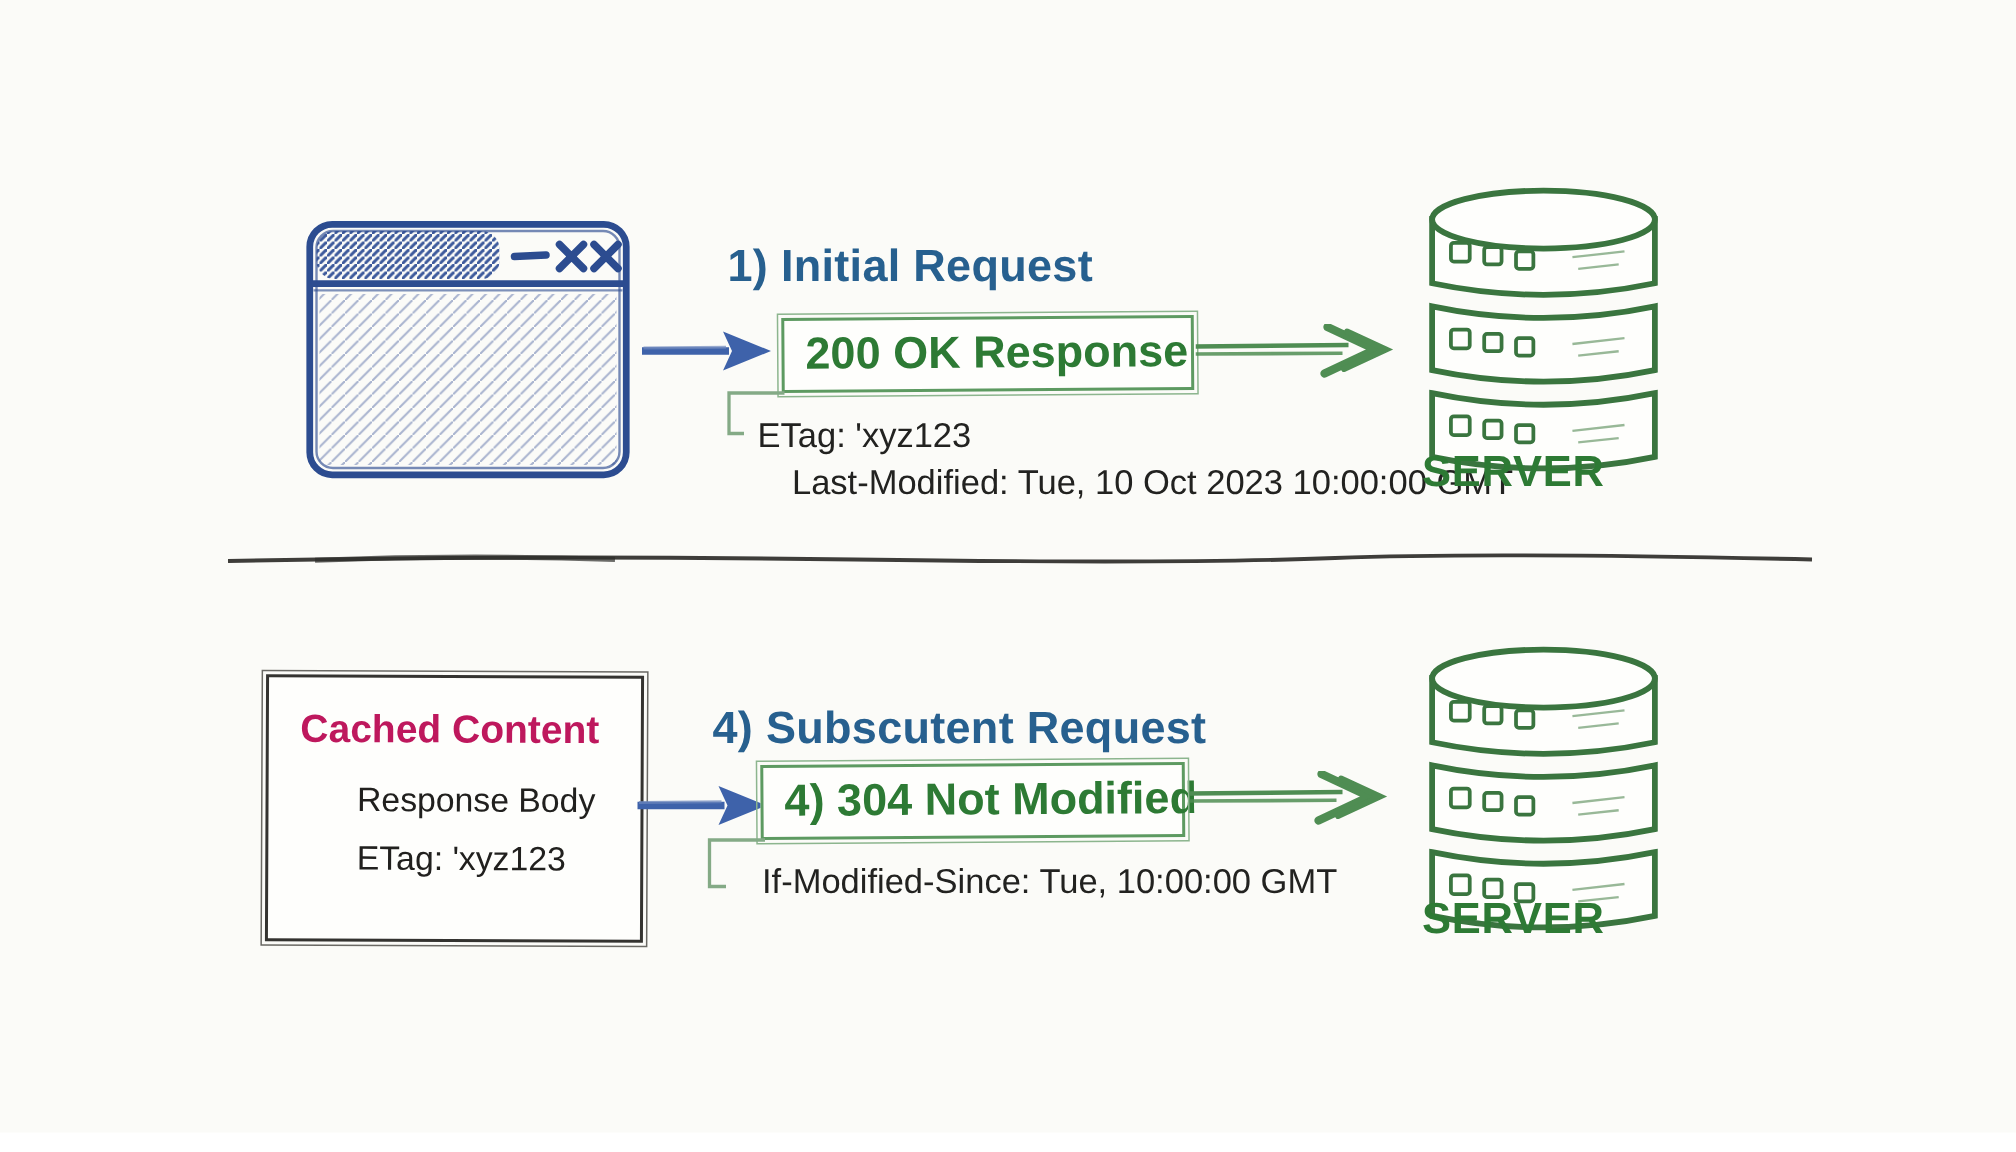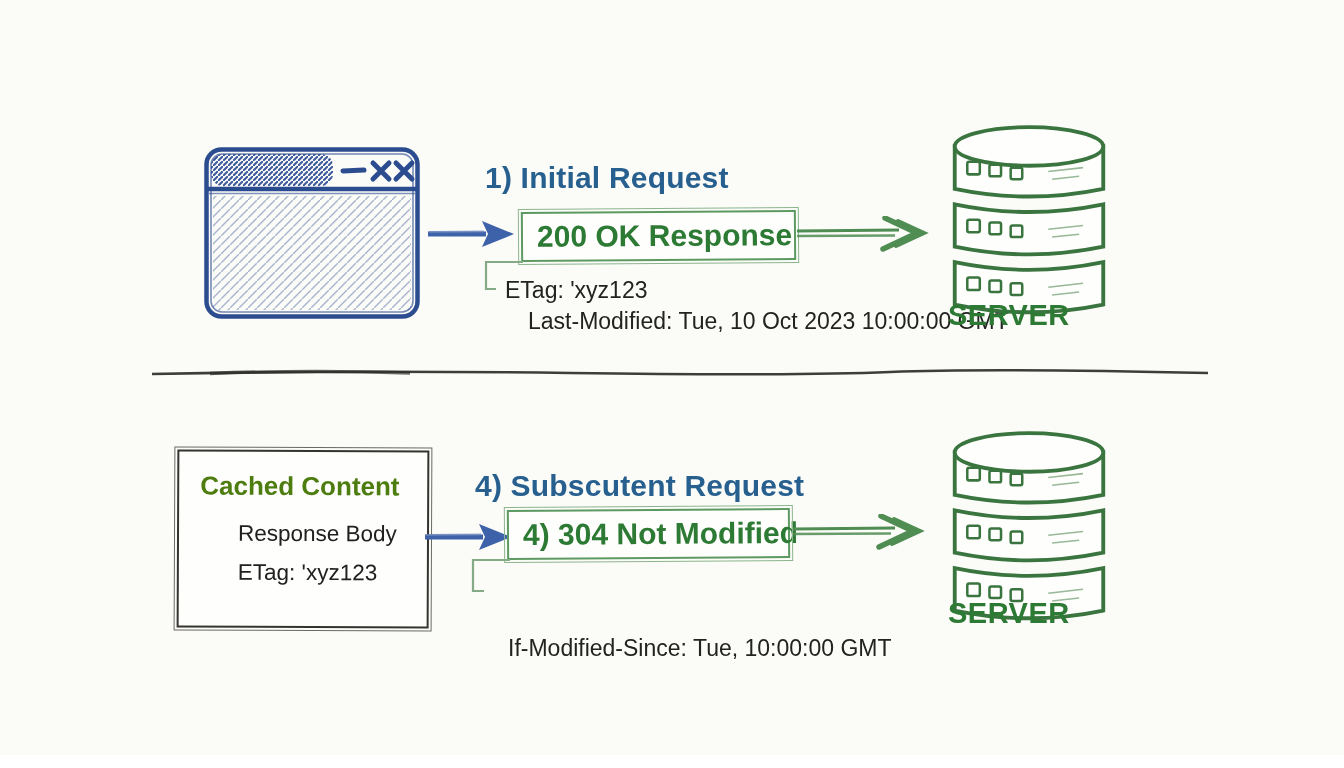--- a/index.html
+++ b/index.html
@@ -46,21 +46,21 @@
     text-align:left; letter-spacing:0.5px;
   }
   .cache-box {
     border:2.5px solid #343330;
     outline:1px solid #6a6964;
     outline-offset:2px;
     background:#fefefc;
     transform:rotate(0.25deg);
     padding:19px 0 0 21px;
   }
-  .cache-title { font-weight:bold; font-size:26px; color:#4d7c0f; margin-bottom:19px; white-space:nowrap; }
+  .cache-title { font-weight:bold; font-size:26px; color:#be185d; margin-bottom:19px; white-space:nowrap; }
   .cache-line { font-size:22.5px; color:#21201e; margin-bottom:13px; white-space:nowrap;margin-left:38px; }
   .tilt-l { transform:rotate(-0.4deg); }
   svg { display:block; }
 </style>
 </head>
 <body>
 
 <div class="canvas">
 
   <svg class="abs" style="left:203px; top:146px;" width="218" height="174" viewBox="0 0 218 174">
@@ -162,21 +162,21 @@
   </svg>
 
   <div class="abs resp-box tilt-l" style="left:507px; top:509px; width:283px; height:50px;">
     <span class="resp-text">4) 304 Not Modified</span>
   </div>
 
   <svg class="abs" style="left:470px; top:558px;" width="42" height="38" viewBox="0 0 42 38">
     <polyline points="40,2 3,2 3,33 14,33" fill="none" stroke="#84aa86" stroke-width="2.2"></polyline>
   </svg>
 
-  <div class="abs hdr-line" style="left:508px; top:635px;text-align:center;">If-Modified-Since: Tue, 10:00:00 GMT</div>
+  <div class="abs hdr-line" style="left:508px; top:574px;text-align:center;">If-Modified-Since: Tue, 10:00:00 GMT</div>
 
   <svg class="abs" style="left:793px; top:514px;" width="132" height="36" viewBox="0 0 132 36">
     <path d="M0,15 L102,14" stroke="#4f8d53" stroke-width="3"></path>
     <path d="M0,20 L98,19.5" stroke="#4f8d53" stroke-width="2.4" opacity="0.85"></path>
     <polyline points="88,2 120,17 86,33" fill="none" stroke="#4f8d53" stroke-width="5.5" stroke-linecap="round"></polyline>
     <polyline points="101,5 127,17 99,30" fill="none" stroke="#4f8d53" stroke-width="4" stroke-linecap="round"></polyline>
   </svg>
 
   <svg class="abs" style="left:948px; top:427px;" width="162" height="208" viewBox="0 0 168 215">
     <g stroke="#3a753f" fill="#fefefc">

